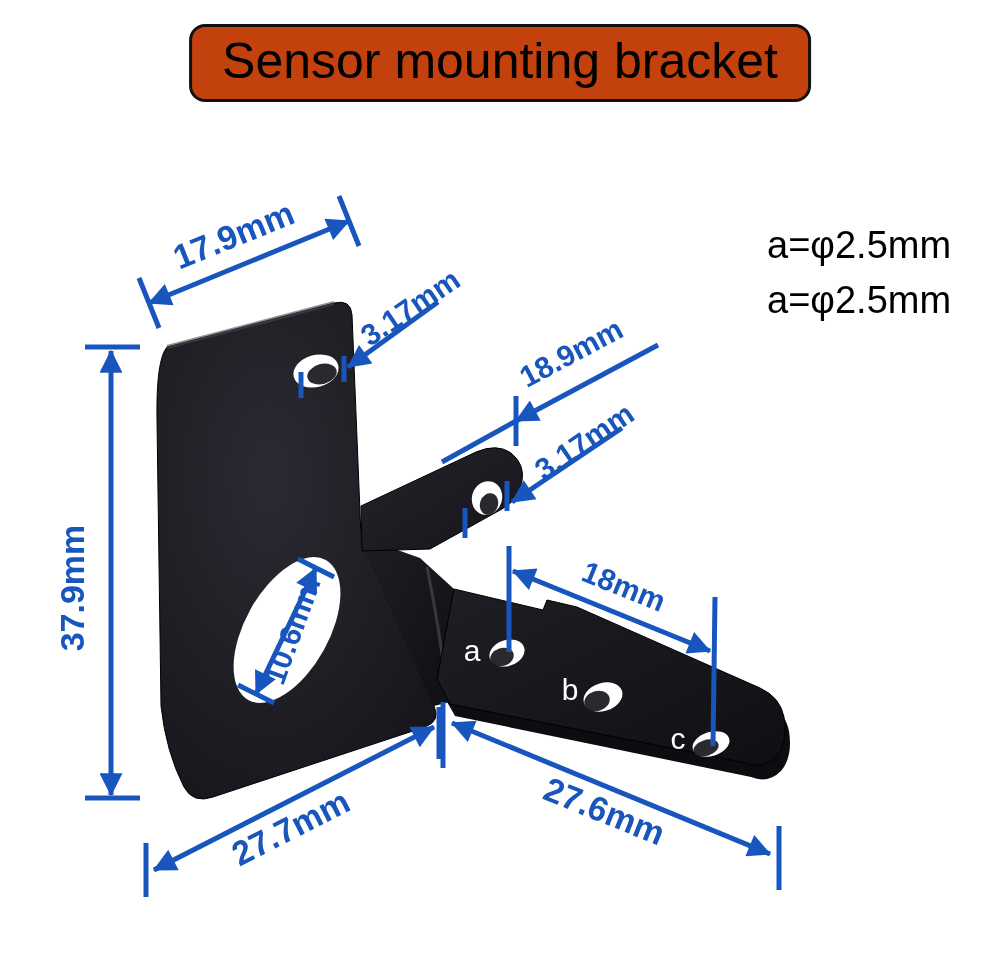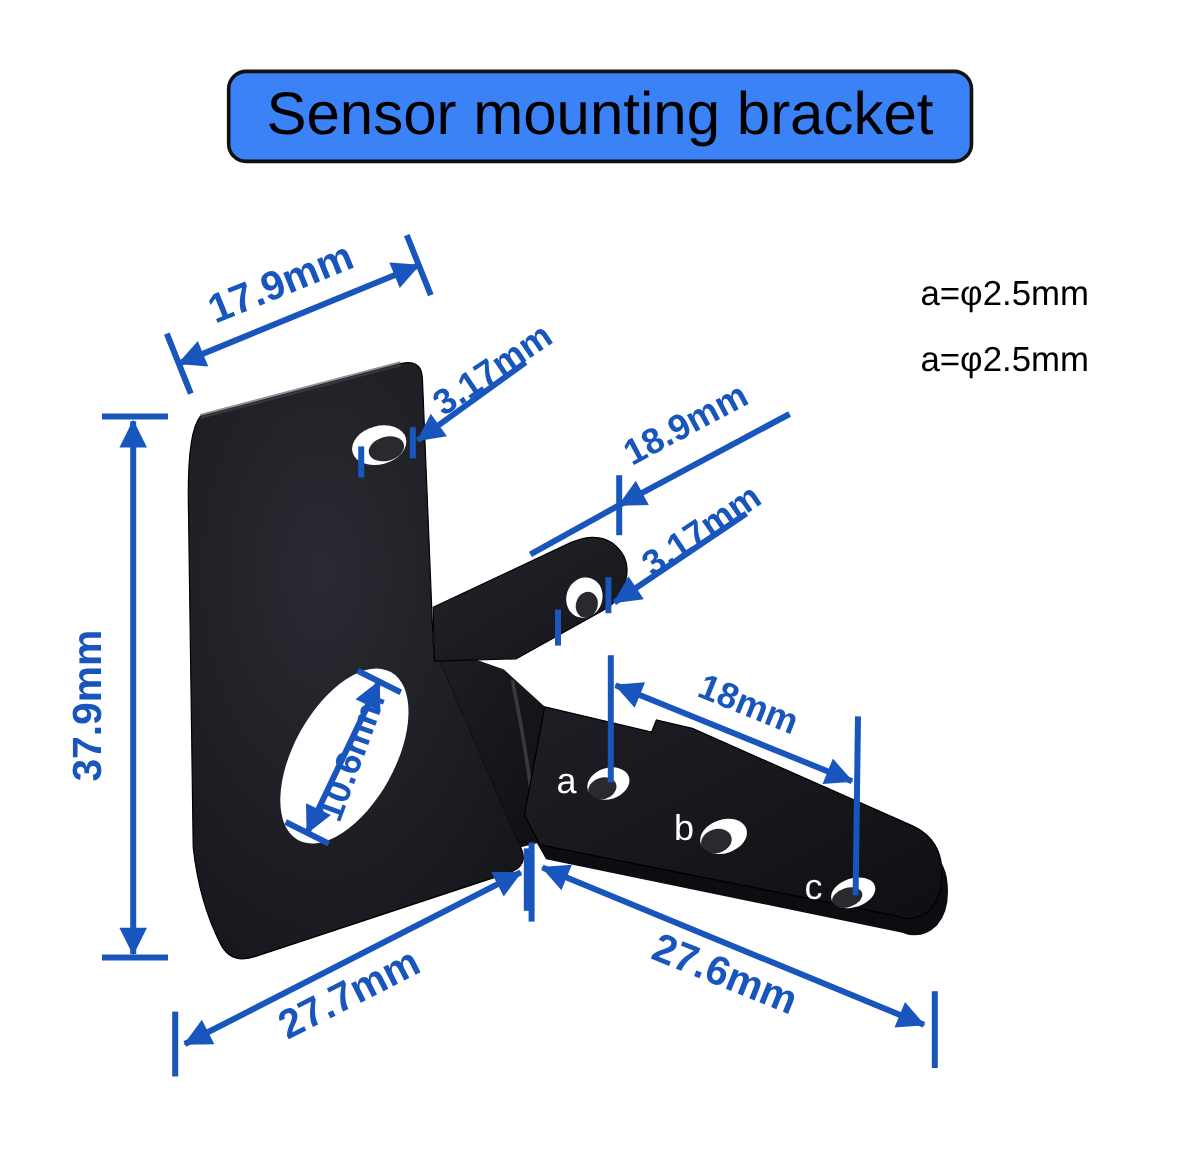--- a/index.html
+++ b/index.html
@@ -3,25 +3,25 @@
 <meta charset="utf-8">
 <style>
   html,body{margin:0;padding:0;background:#ffffff;}
   .canvas{
     position:relative;width:1000px;height:962px;background:#ffffff;
     font-family:"Liberation Sans",sans-serif;overflow:hidden;
   }
   .title-box{
     position:absolute;top:24px;left:50%;transform:translateX(-50%);
     border:3px solid #111;border-radius:16px;padding:5px 30px 9px 30px;
-    font-size:50px;color:#000;white-space:nowrap;background:#3b82f6;margin-top:34px;
+    font-size:50px;color:#000;white-space:nowrap;background:#c2410c;
   }
   .specs{
     position:absolute;top:218px;left:767px;
-    font-size:29px;color:#000;line-height:55px;
+    font-size:38px;color:#000;line-height:55px;
   }
   svg.draw{position:absolute;left:0;top:0;}
   .dim{fill:#1856bd;font-weight:bold;}
   .hl{fill:#ffffff;font-size:30px;}
   .blue{stroke:#1856bd;stroke-width:5;fill:none;}
   .edge{stroke:#000;stroke-width:1;}
 </style>
 </head>
 <body>
 

